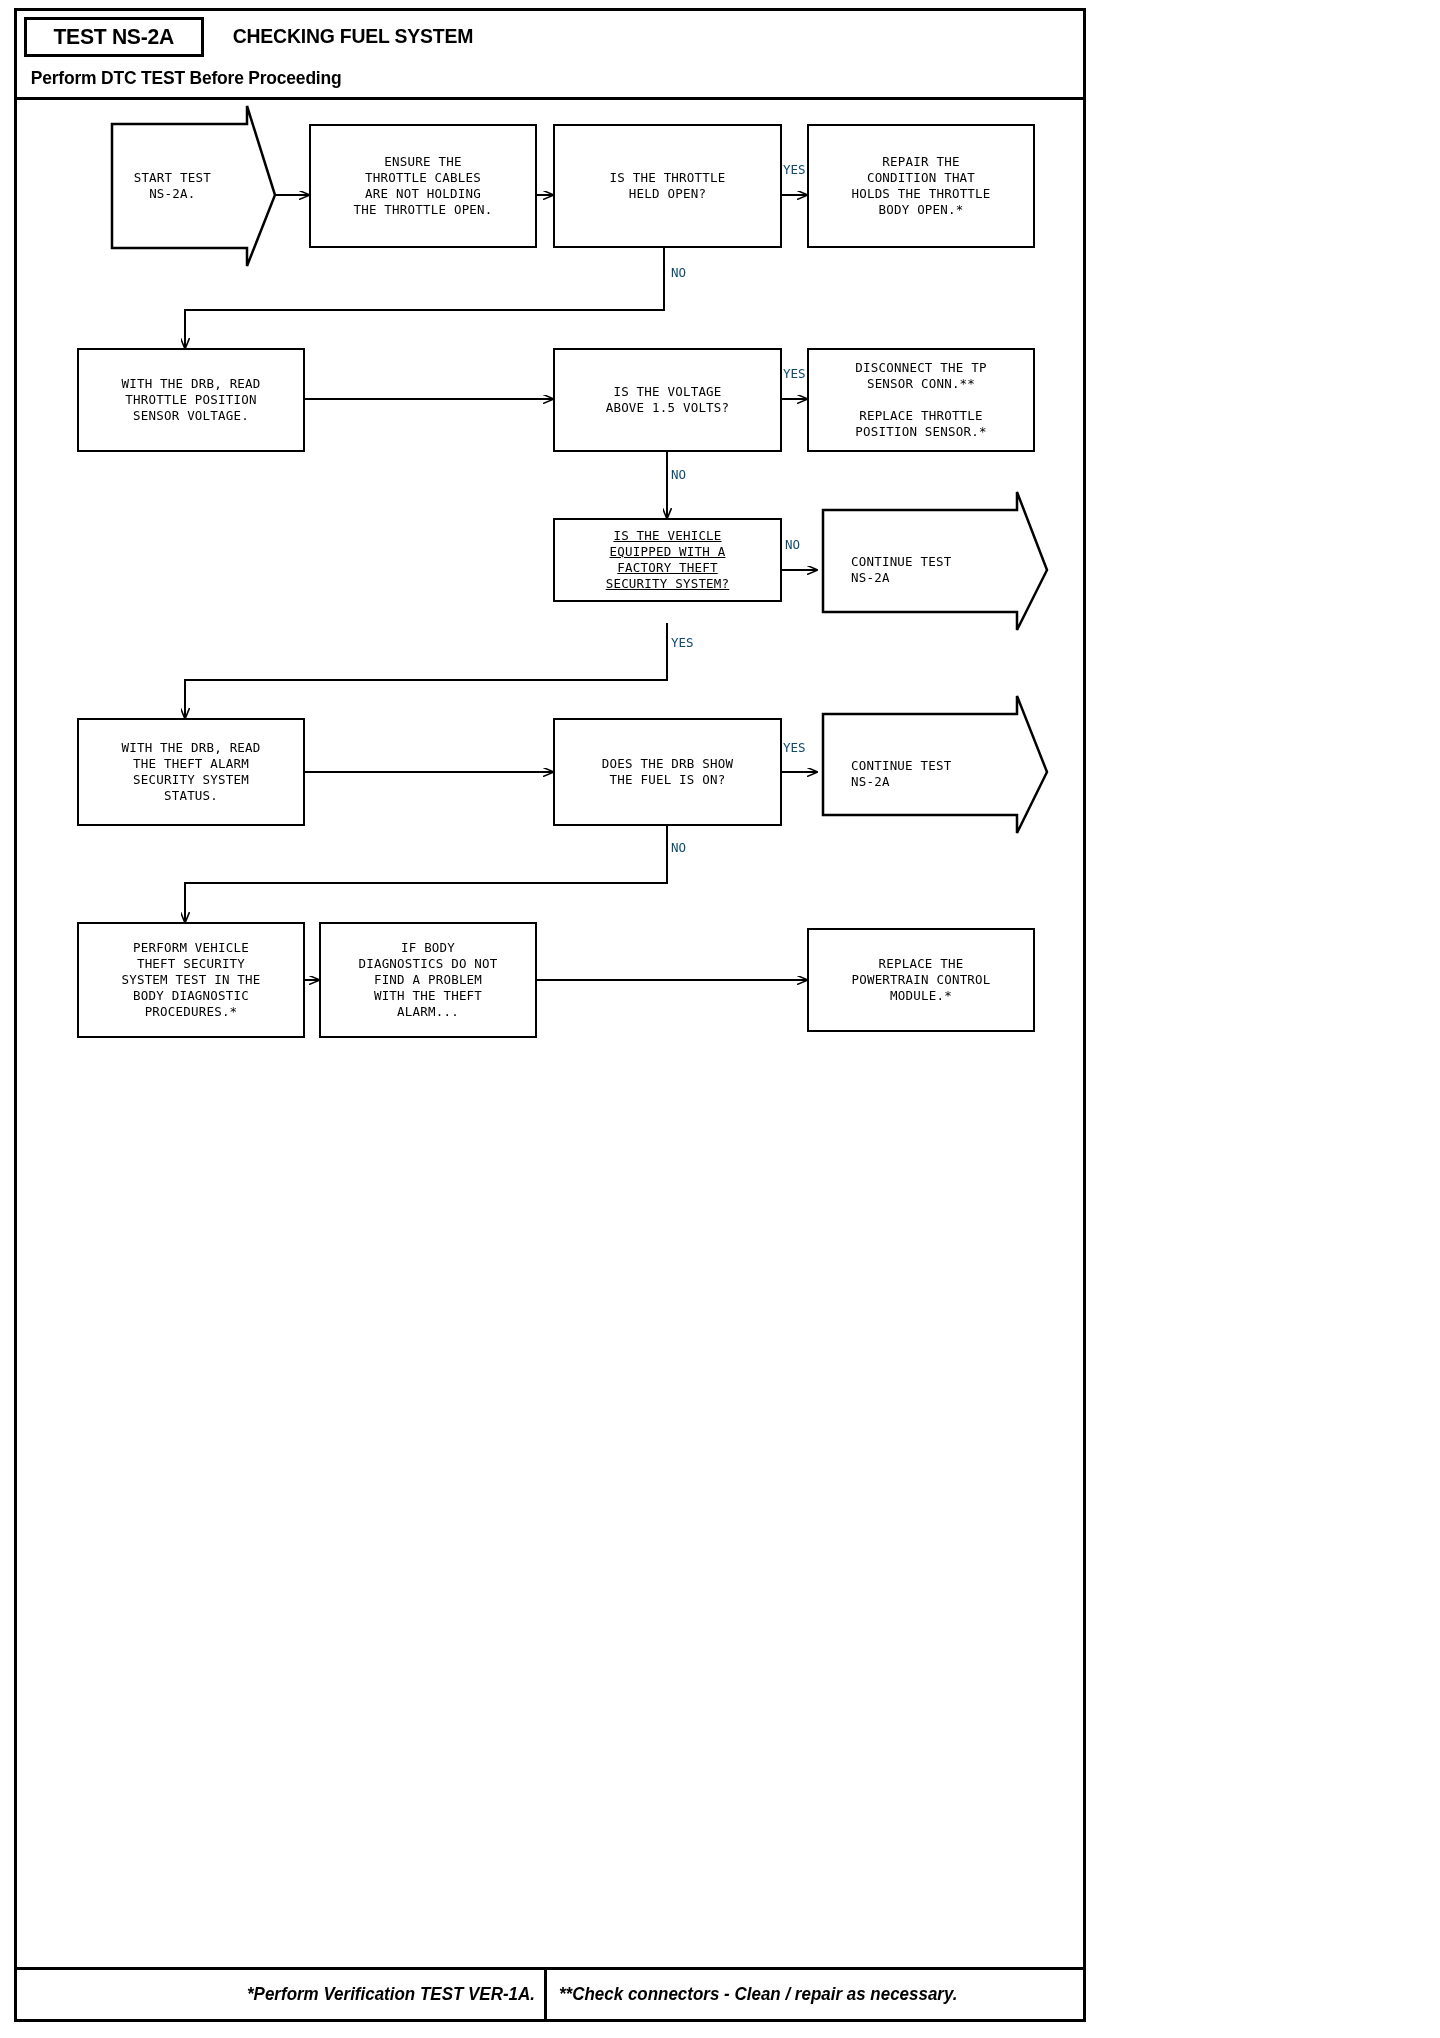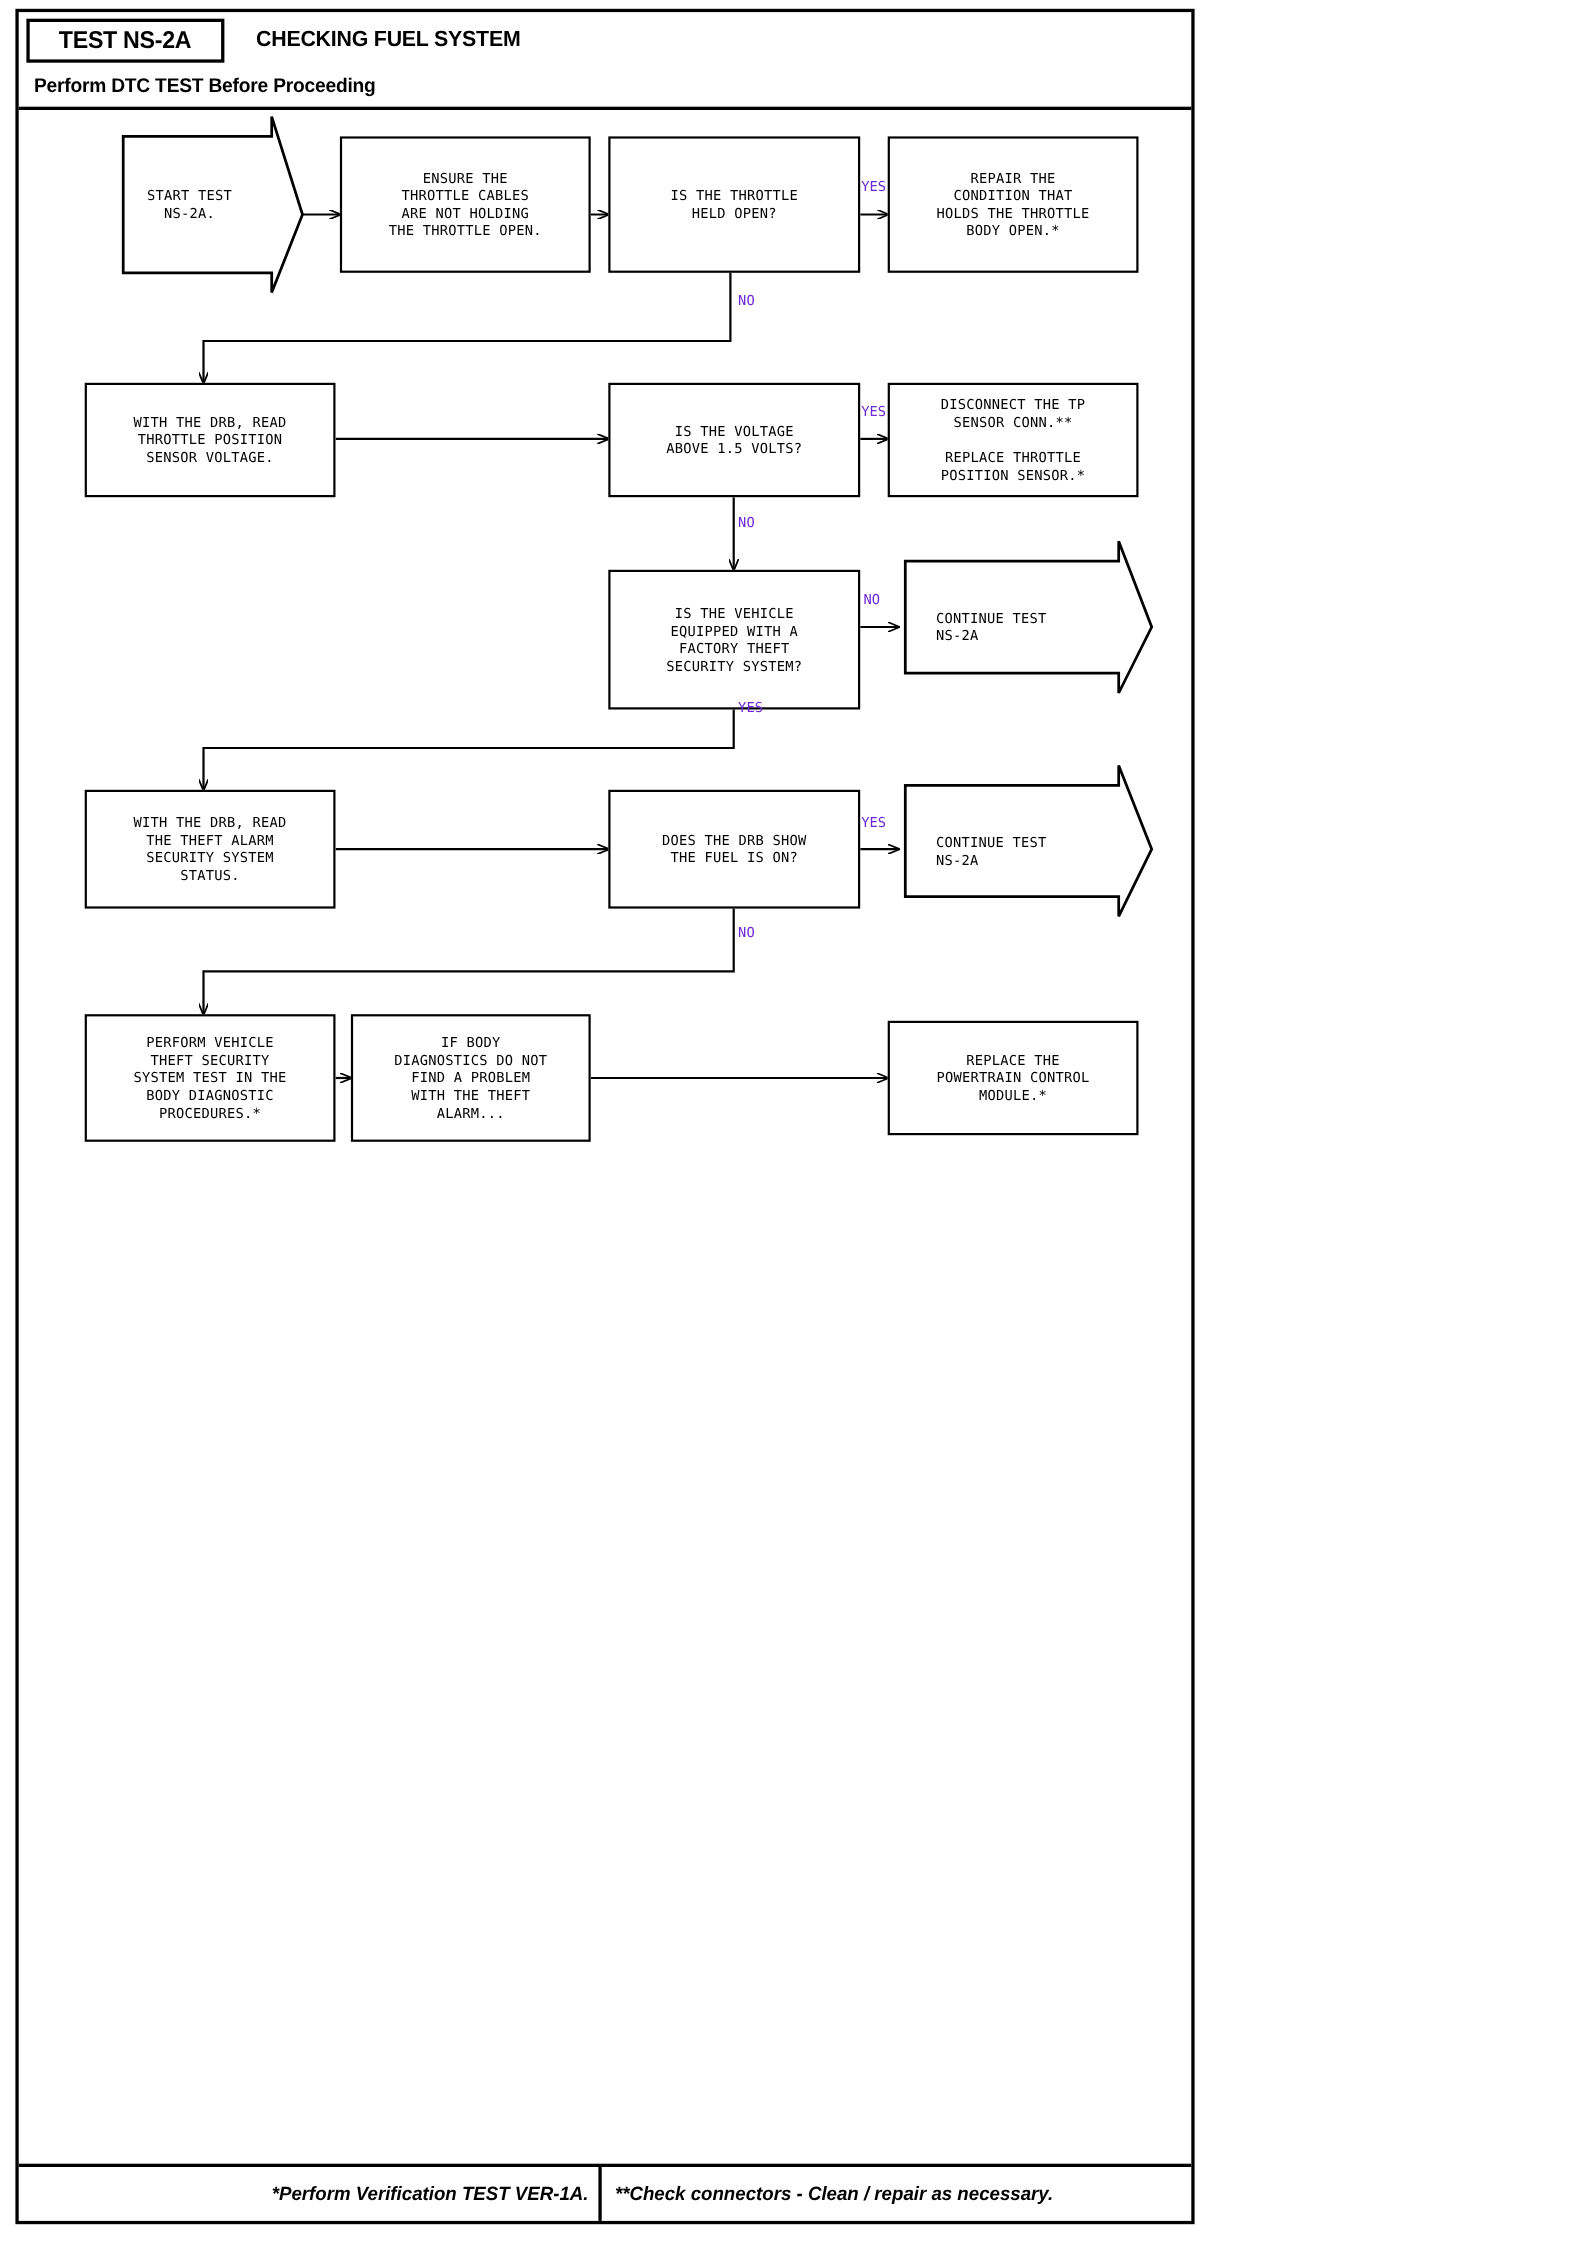--- a/index.html
+++ b/index.html
@@ -156,21 +156,21 @@
     position: absolute;
     left: 0;
     top: 50%;
     transform: translateY(-50%);
     width: 74%;
   }
   .edge-label {
     position: absolute;
     font-family: "DejaVu Sans Mono", "Liberation Mono", monospace;
     font-size: 12.5px;
-    color: #6d28d9;
+    color: #0c4a6e;
     white-space: pre;
   }
 </style>
 </head>
 <body>
 
 <div id="page-frame">
 
   <div id="header-band">
     <div id="test-id-box">
@@ -266,21 +266,21 @@
       <div class="node-text">DISCONNECT THE TP
 SENSOR CONN.**
 
 REPLACE THROTTLE
 POSITION SENSOR.*</div>
     </div>
 
     <div class="edge-label" style="left:766px; top:266px;">YES</div>
     <div class="edge-label" style="left:654px; top:367px;">NO</div>
 
-    <div class="node-box" style="left:536px; top:418px; width:229px; height:127px;">
+    <div class="node-box" style="left:536px; top:418px; width:229px; height:84px;text-decoration:underline;">
       <div class="node-text">IS THE VEHICLE
 EQUIPPED WITH A
 FACTORY THEFT
 SECURITY SYSTEM?</div>
     </div>
 
     <div class="node-arrowshape" style="left:806px; top:410px; width:224px; height:120px;">
       <div class="node-text" style="text-align:left; padding-left:28px; width:70%;">CONTINUE TEST
 NS-2A</div>
     </div>

